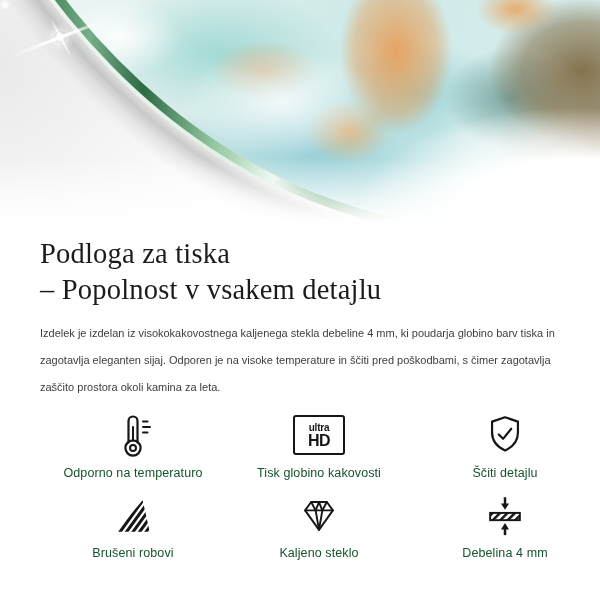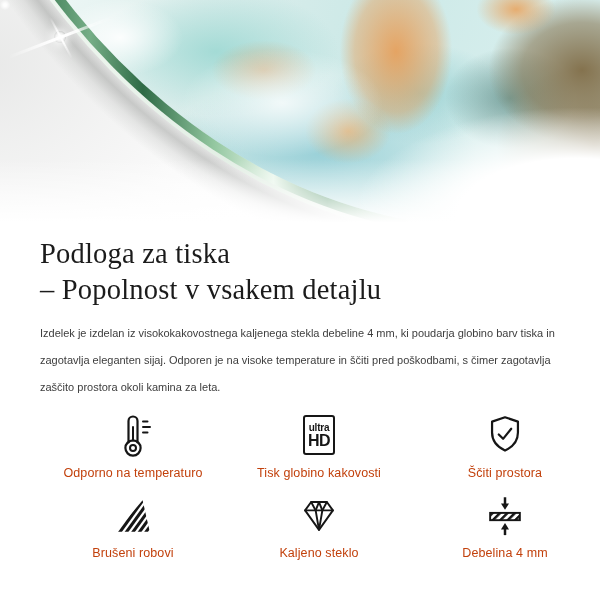--- a/index.html
+++ b/index.html
@@ -93,24 +93,24 @@
   .features {
     margin-top: 9px;
     display: grid;
     grid-template-columns: 186px 186px 186px;
     column-gap: 0;
     row-gap: 10px;
     width: 560px;
   }
   .feature { display: flex; flex-direction: column; align-items: center; }
   .feature-icon { height: 50px; display: flex; align-items: center; justify-content: center; }
-  .feature-label { margin-top: 6px; font-size: 12.5px; color: #c2410c; letter-spacing: 0.1px; text-align: right; }
+  .feature-label { margin-top: 6px; font-size: 12.5px; color: #14532d; letter-spacing: 0.1px; text-align: right; }
 
   .uhd {
-    width: 32px; height: 40px;
+    width: 52px; height: 40px;
     border: 2.6px solid #161616; border-radius: 3px;
     display: flex; flex-direction: column; align-items: center; justify-content: center;
     color: #161616; background: #fff;
   }
   .uhd .u-top { font-size: 10px; font-weight: 700; line-height: 10px; letter-spacing: -0.2px; }
   .uhd .u-bot { font-size: 16px; font-weight: 800; line-height: 15px; letter-spacing: -0.5px; }
 </style>
 </head>
 <body>
 
@@ -163,21 +163,21 @@
         <div class="feature-label">Tisk globino kakovosti</div>
       </div>
 
       <div class="feature">
         <div class="feature-icon">
           <svg width="46" height="46" viewBox="0 0 48 48" fill="none" stroke="#161616" stroke-width="2.3" stroke-linecap="round" stroke-linejoin="round">
             <path d="M24 5.5 L37.5 10 v11.5 c0 9.2-5.6 15.1-13.5 18.7 C16.1 36.6 10.5 30.7 10.5 21.5 V10 Z"></path>
             <path d="M17.5 23.5 L22 28 L30.5 17.5"></path>
           </svg>
         </div>
-        <div class="feature-label">Ščiti prostora</div>
+        <div class="feature-label">Ščiti detajlu</div>
       </div>
 
       <div class="feature">
         <div class="feature-icon">
           <svg width="46" height="46" viewBox="0 0 48 48" fill="none">
             <defs>
               <clipPath id="triclip">
                   <path d="M6.5 41.5 L34 8.5 L41.5 41.5 Z"></path>
                 </clipPath>
             </defs>

